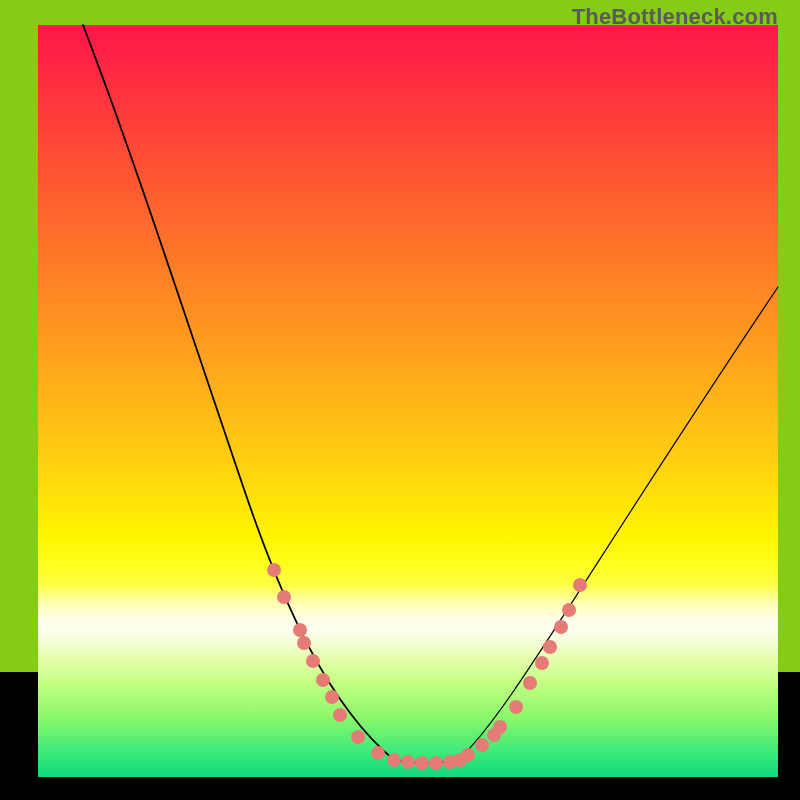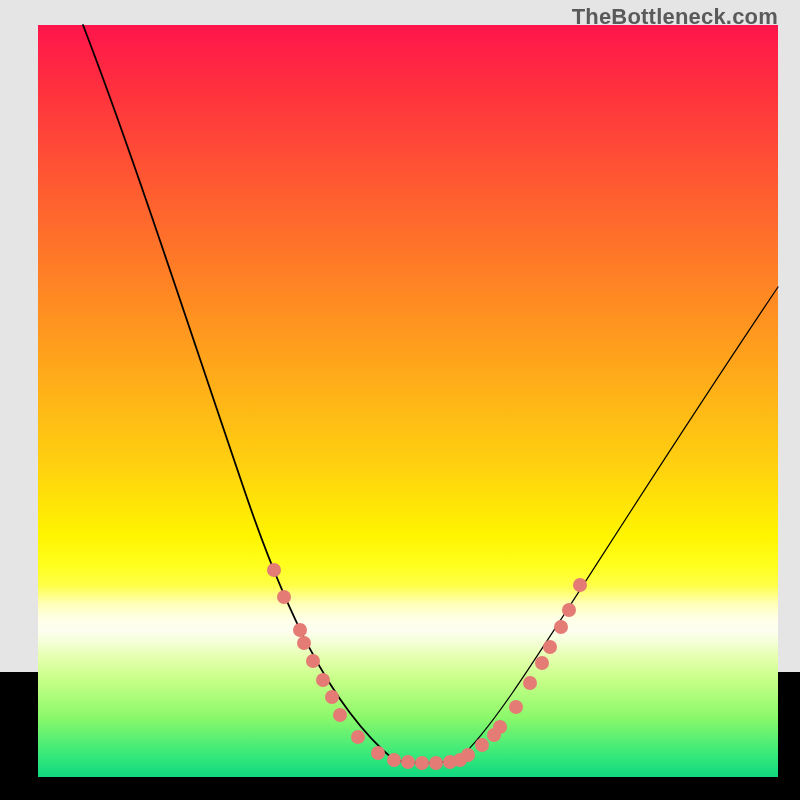--- a/index.html
+++ b/index.html
@@ -8,21 +8,21 @@
     width: 800px;
     height: 800px;
     overflow: hidden;
     background: #000;
     font-family: Arial, Helvetica, sans-serif;
   }
   .frame {
     position: relative;
     width: 800px;
     height: 672px;
-    background: #e5e5e5;
+    background: #84cc16;
   }
   .plot-area {
     position: absolute;
     left: 38px;
     top: 25px;
     width: 740px;
     height: 752px;
     
     background: linear-gradient(
       to bottom,

